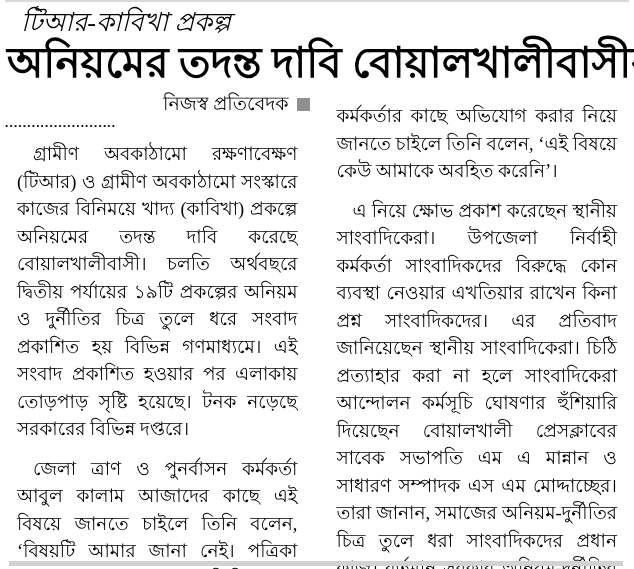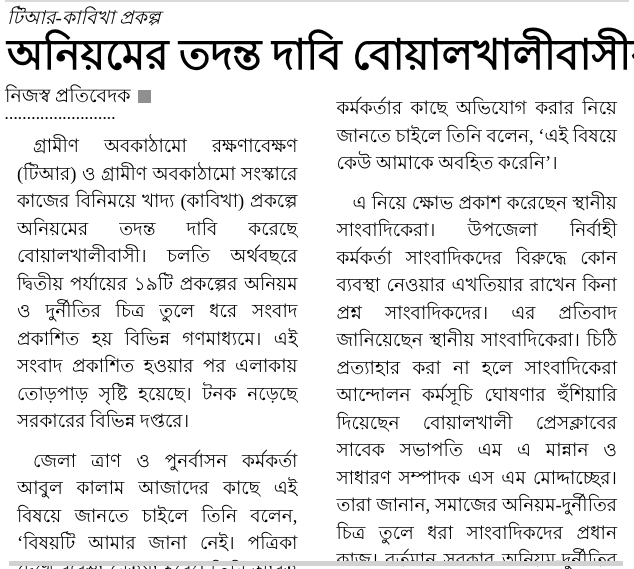--- a/index.html
+++ b/index.html
@@ -17,24 +17,24 @@
   }
   .page {
     padding: 0 5px;
   }
   .top-rule {
     height: 2px;
     background: #d9d9d9;
     width: 100%;
   }
   .kicker {
-    font-size: 19px;
+    font-size: 26px;
     font-style: italic;
     font-weight: 500;
-    margin: 5px 0 0 2px;
+    margin: 5px 0 0 16px;
     line-height: 1.2;
     white-space: nowrap;
   }
   .headline {
     font-size: 42px;
     font-weight: bold;
     line-height: 1.15;
     margin: 1px 0 4px 2px;
     white-space: nowrap;
     letter-spacing: 0px;
@@ -50,20 +50,21 @@
     text-align: justify;
     font-size: 18.5px;
     line-height: 27.5px;
   }
   .byline-row {
     display: flex;
     align-items: center;
     gap: 8px;
     line-height: 22px;
     margin-top: 2px;
+    justify-content: flex-end;
   }
   .byline {
     font-size: 19px;
     font-weight: 500;
     white-space: nowrap;
   }
   .byline-marker {
     width: 13px;
     height: 13px;
     background: #8f8f8f;

